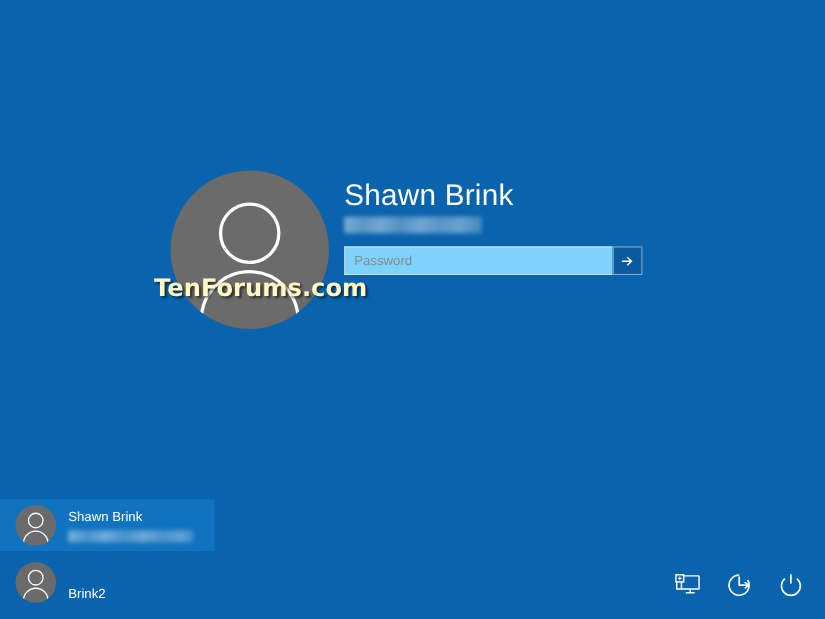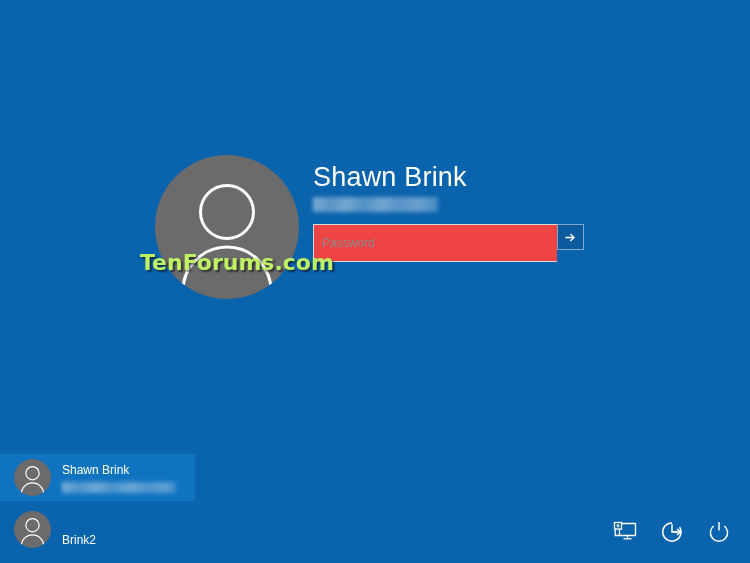--- a/index.html
+++ b/index.html
@@ -50,21 +50,21 @@
 
   
   .watermark {
     position: absolute;
     left: -15px;
     top: 95px;
     font-family: "DejaVu Sans", sans-serif;
     font-weight: bold;
     font-size: 22px;
     letter-spacing: 0px;
-    color: #bef264;
+    color: #fef9c3;
     text-shadow: 2px 2px 2px rgba(0,0,0,0.55);
     white-space: nowrap;
     pointer-events: none;
     z-index: 5;
   }
 
   
   .account-col {
     position: absolute;
     left: 158px;
@@ -102,23 +102,23 @@
     position: absolute;
     left: 0;
     top: 61px;
     display: flex;
     align-items: stretch;
     height: 26px;
   }
 
   .password-input {
     width: 244px;
-    height: 38px;
+    height: 26px;
     box-sizing: border-box;
-    background: #ef4444;
+    background: #7dd3fc;
     border: 1px solid #d9d9d9;
     border-right: none;
     outline: none;
     font-family: "Liberation Sans", sans-serif;
     font-size: 12px;
     color: #222222;
     padding: 0 0 0 8px;
     border-radius: 0;
   }
   .password-input::placeholder {

